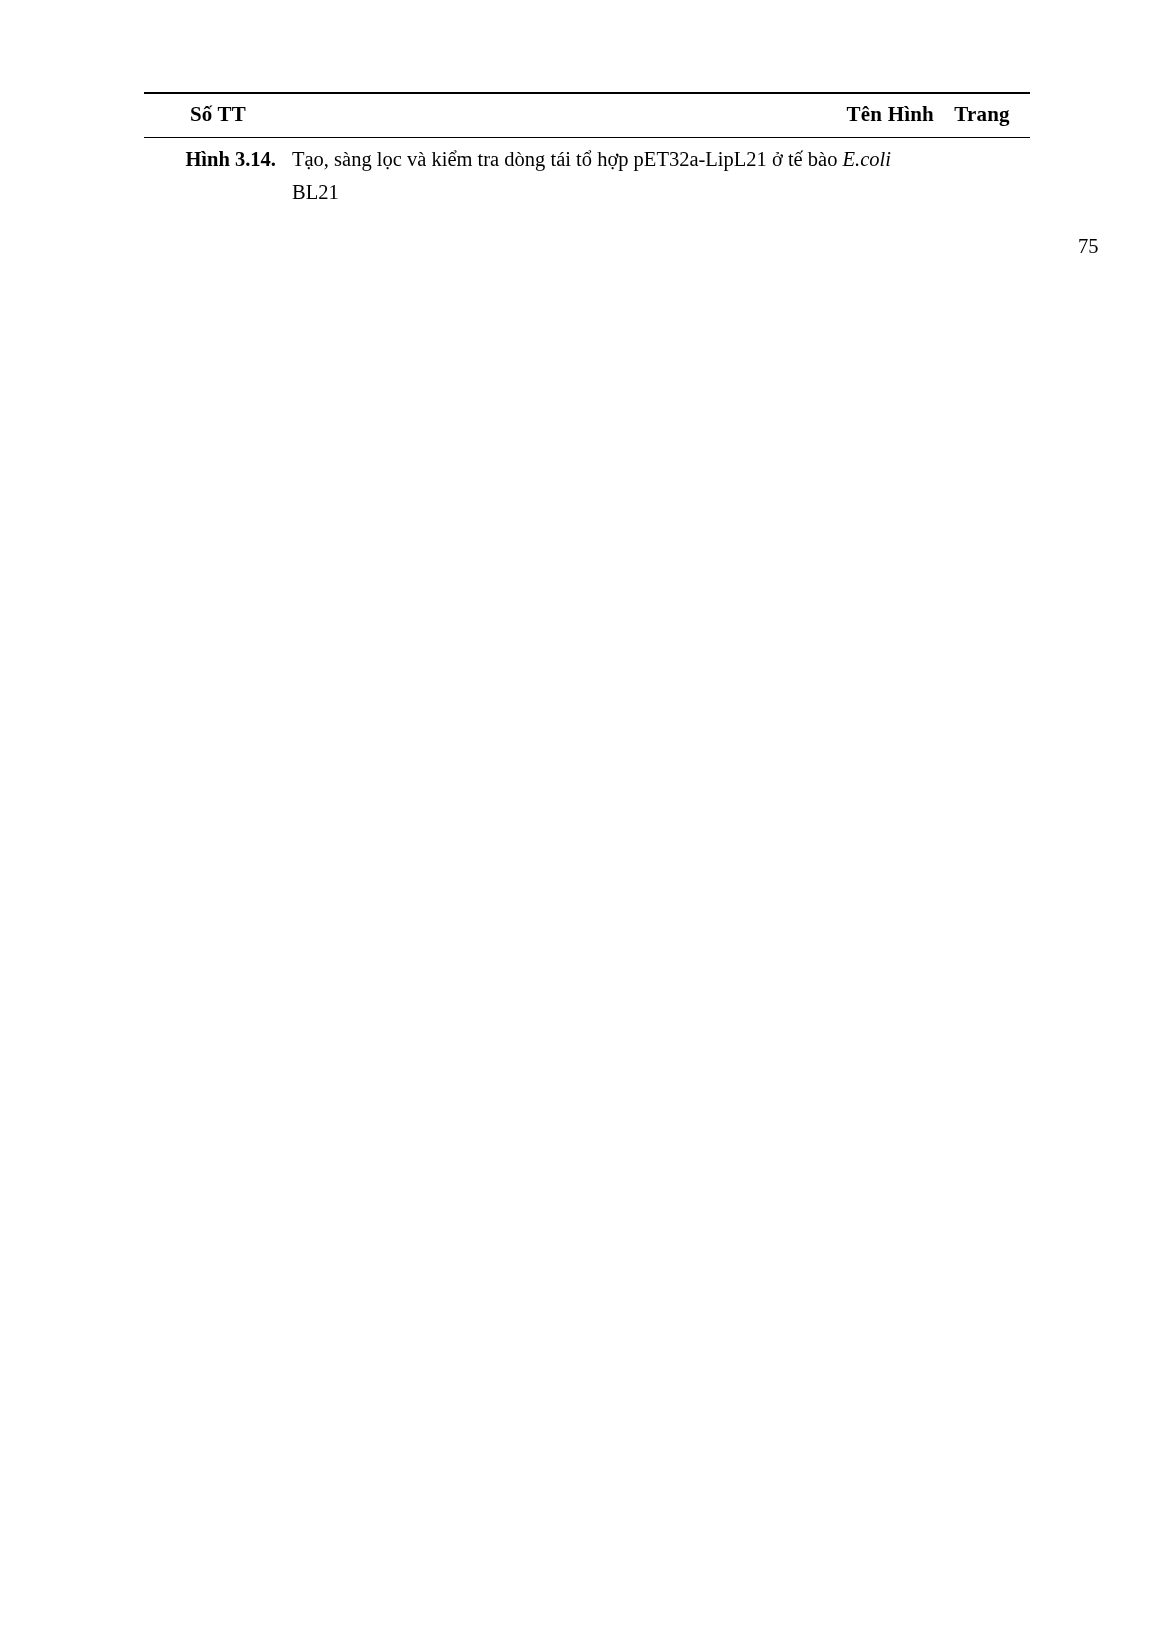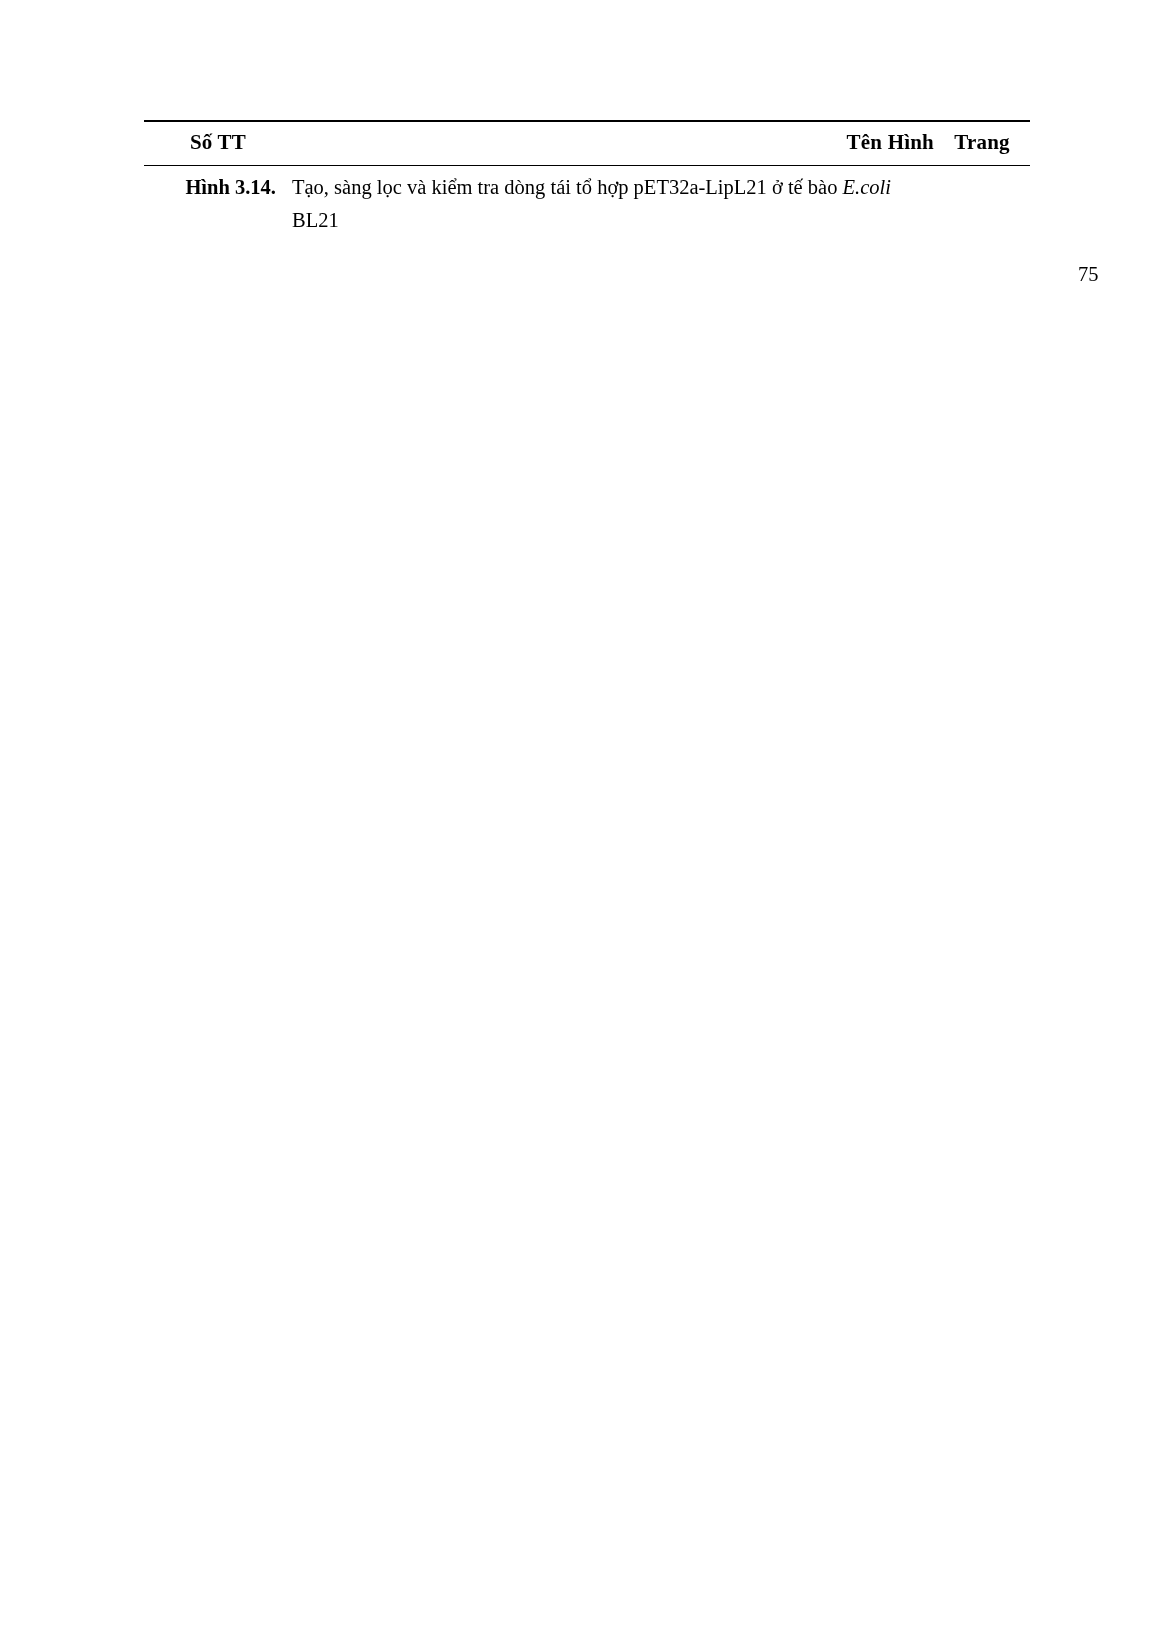--- a/index.html
+++ b/index.html
@@ -12,21 +12,20 @@
     height: 1637px;
     font-family: "Liberation Serif", serif;
     color: #000000;
   }
   .page {
     position: relative;
     width: 1158px;
     height: 1383px;
     box-sizing: border-box;
     padding: 92px 128px 0 144px;
-    margin-top: 28px;
   }
   table.toc {
     width: 100%;
     border-collapse: collapse;
     table-layout: fixed;
   }
   table.toc col.c-num { width: 148px; }
   table.toc col.c-name { width: 100%; }
   table.toc col.c-page { width: 96px; }
 

